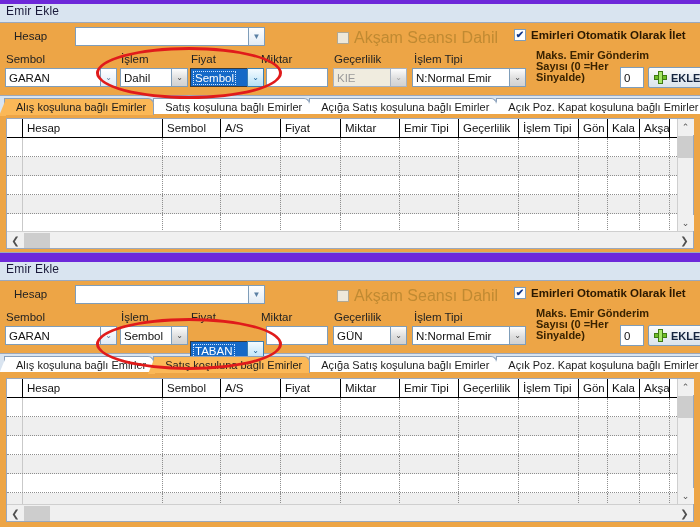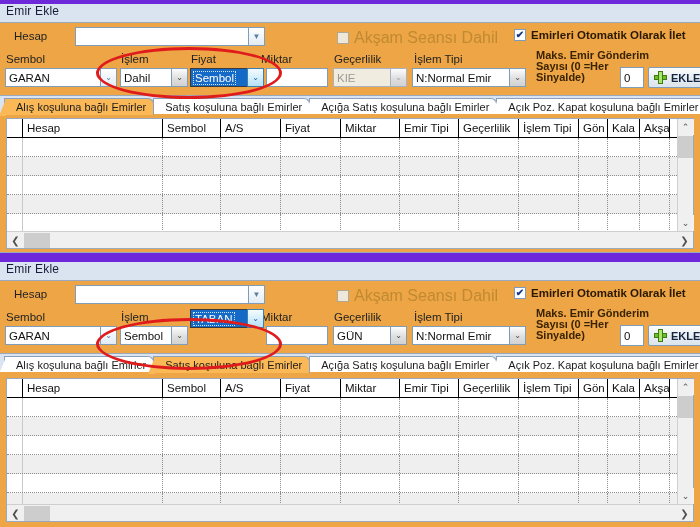--- a/index.html
+++ b/index.html
@@ -412,21 +412,21 @@
       <div class="combo plain" style="left:5px;top:45px;width:112px;">
         <div class="cbox">GARAN</div>
         <div class="cbtn">⌄</div>
       </div>
 
       <div class="combo" style="left:120px;top:45px;width:68px;">
         <div class="cbox">Sembol</div>
         <div class="cbtn">⌄</div>
       </div>
 
-      <div class="combo sel" style="left:190px;top:28px;width:74px;border-radius:6px;">
+      <div class="combo sel" style="left:190px;top:60px;width:74px;border-radius:6px;">
         <div class="cbox">
             <span class="seltext">TABAN</span>
           </div>
         <div class="cbtn">⌄</div>
       </div>
 
       <div class="tfield" style="left:266px;top:45px;width:62px;height:19px;"></div>
 
       <div class="combo" style="left:333px;top:45px;width:74px;">
         <div class="cbox">GÜN</div>

